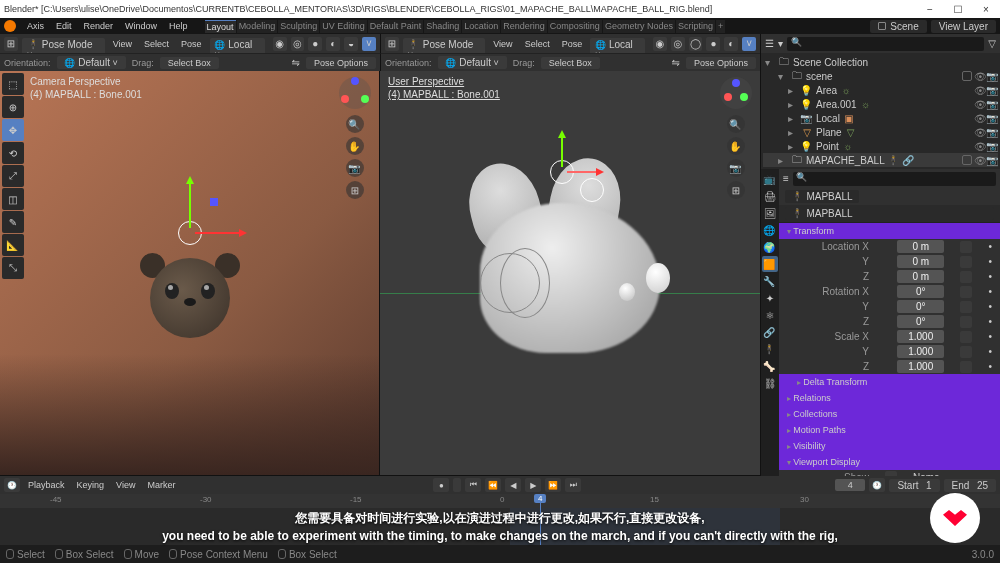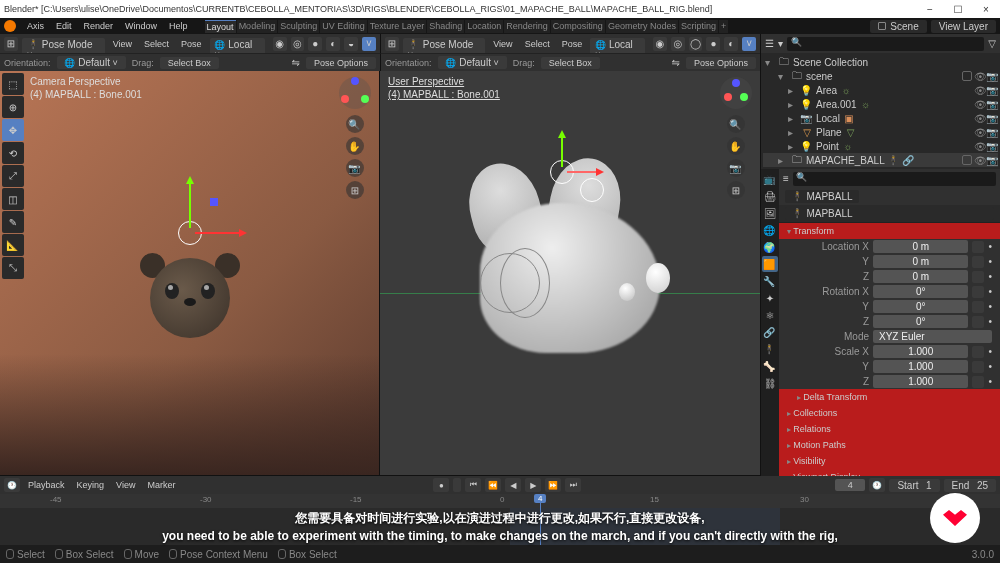--- a/index.html
+++ b/index.html
@@ -99,26 +99,26 @@
 
 
 .properties { flex: 1; display: flex; background: #303030; }
 .prop-tabs { width: 18px; background: #1f1f1f; display: flex; flex-direction: column; padding-top: 2px; gap: 1px; }
 .prop-tab { width: 16px; height: 16px; cursor: pointer; display: flex; align-items: center; justify-content: center; border-radius: 2px; margin-left: 1px; }
 .prop-tab.active { background: #446688; }
 .prop-body { flex: 1; display: flex; flex-direction: column; overflow: hidden; }
 .prop-row { display: flex; align-items: center; padding: 2px 6px; gap: 4px; font-size: 9px; }
 .prop-row .crumb { background: #2a2a2a; padding: 1px 6px; border-radius: 2px; display: flex; align-items: center; gap: 3px; }
 .prop-section { border-top: 1px solid #222; }
-.prop-section-hdr { padding: 3px 8px; font-size: 9px; color: #ccc; background: #b91c1c; cursor: pointer; }
+.prop-section-hdr { padding: 3px 8px; font-size: 9px; color: #ccc; background: #6d28d9; cursor: pointer; }
 .prop-section-hdr::before { content: "▾ "; color: #888; font-size: 8px; }
 .prop-section-hdr.collapsed::before { content: "▸ "; }
-.prop-field-row { display: flex; align-items: center; padding: 1px 8px 1px 30px; gap: 4px; font-size: 9px; }
+.prop-field-row { display: flex; align-items: center; padding: 1px 8px 1px 30px; gap: 16px; font-size: 9px; }
 .prop-field-row .flabel { width: 60px; text-align: right; color: #999; }
-.prop-field-row .fvalue { flex: 1; background: #545454; border-radius: 2px; text-align: center; padding: 1px 4px; color: #eee; }
+.prop-field-row .fvalue { flex: 1; background: #545454; border-radius: 2px; text-align: center; padding: 1px 4px; color: #eee; margin-left: 12px; }
 .prop-field-row .fbtn { width: 12px; height: 12px; background: #3a3a3a; border-radius: 2px; }
 .prop-checkbox { width: 12px; height: 12px; background: #3a3a3a; border-radius: 2px; }
 
 
 .timeline { height: 70px; background: #232323; border-top: 1px solid #111; display: flex; flex-direction: column; }
 .tl-header { height: 18px; background: #303030; display: flex; align-items: center; padding: 0 4px; gap: 4px; }
 .tl-header .tl-menu { padding: 0 4px; font-size: 9px; color: #ccc; cursor: pointer; }
 .tl-header .tl-btn { width: 16px; height: 14px; background: #3a3a3a; border-radius: 2px; cursor: pointer; display: flex; align-items: center; justify-content: center; font-size: 8px; }
 .tl-header .tl-field { background: #545454; padding: 1px 8px; border-radius: 2px; font-size: 9px; min-width: 30px; text-align: center; }
 .tl-header .spacer { flex: 1; }
@@ -162,21 +162,21 @@
   <span class="menu-item">Axis</span>
   <span class="menu-item">Edit</span>
   <span class="menu-item">Render</span>
   <span class="menu-item">Window</span>
   <span class="menu-item">Help</span>
   <div class="workspace-tabs">
     <span class="ws-tab active">Layout</span>
     <span class="ws-tab">Modeling</span>
     <span class="ws-tab">Sculpting</span>
     <span class="ws-tab">UV Editing</span>
-    <span class="ws-tab">Texture Layer</span>
+    <span class="ws-tab">Default Paint</span>
     <span class="ws-tab">Shading</span>
     <span class="ws-tab">Location</span>
     <span class="ws-tab">Rendering</span>
     <span class="ws-tab">Compositing</span>
     <span class="ws-tab">Geometry Nodes</span>
     <span class="ws-tab">Scripting</span>
     <span class="ws-tab">+</span>
   </div>
   <div class="right">
     <div class="scene-box">
@@ -492,45 +492,41 @@
               <span class="fbtn"></span>
               <span>•</span>
             </div>
           <div class="prop-field-row">
               <span class="flabel">Z</span>
               <span class="fvalue">0°</span>
               <span class="fbtn"></span>
               <span>•</span>
             </div>
           <div class="prop-field-row">
-              <span class="flabel">Mode</span>
-              <span class="fvalue" style="text-align:left;padding-left:6px;">XYZ Euler</span>
-            </div>
-          <div class="prop-field-row">
               <span class="flabel">Scale X</span>
               <span class="fvalue">1.000</span>
               <span class="fbtn"></span>
               <span>•</span>
             </div>
           <div class="prop-field-row">
               <span class="flabel">Y</span>
               <span class="fvalue">1.000</span>
               <span class="fbtn"></span>
               <span>•</span>
             </div>
           <div class="prop-field-row">
               <span class="flabel">Z</span>
               <span class="fvalue">1.000</span>
               <span class="fbtn"></span>
               <span>•</span>
             </div>
           <div class="prop-section-hdr collapsed" style="padding-left:18px;">Delta Transform</div>
         </div>
+        <div class="prop-section-hdr collapsed">Relations</div>
         <div class="prop-section-hdr collapsed">Collections</div>
-        <div class="prop-section-hdr collapsed">Relations</div>
         <div class="prop-section-hdr collapsed">Motion Paths</div>
         <div class="prop-section-hdr collapsed">Visibility</div>
         <div class="prop-section-hdr">Viewport Display</div>
         <div class="prop-field-row">
             <span class="flabel">Show</span>
             <span class="prop-checkbox"></span>
             <span>Name</span>
           </div>
         <div class="prop-field-row">
             <span class="flabel"></span>

